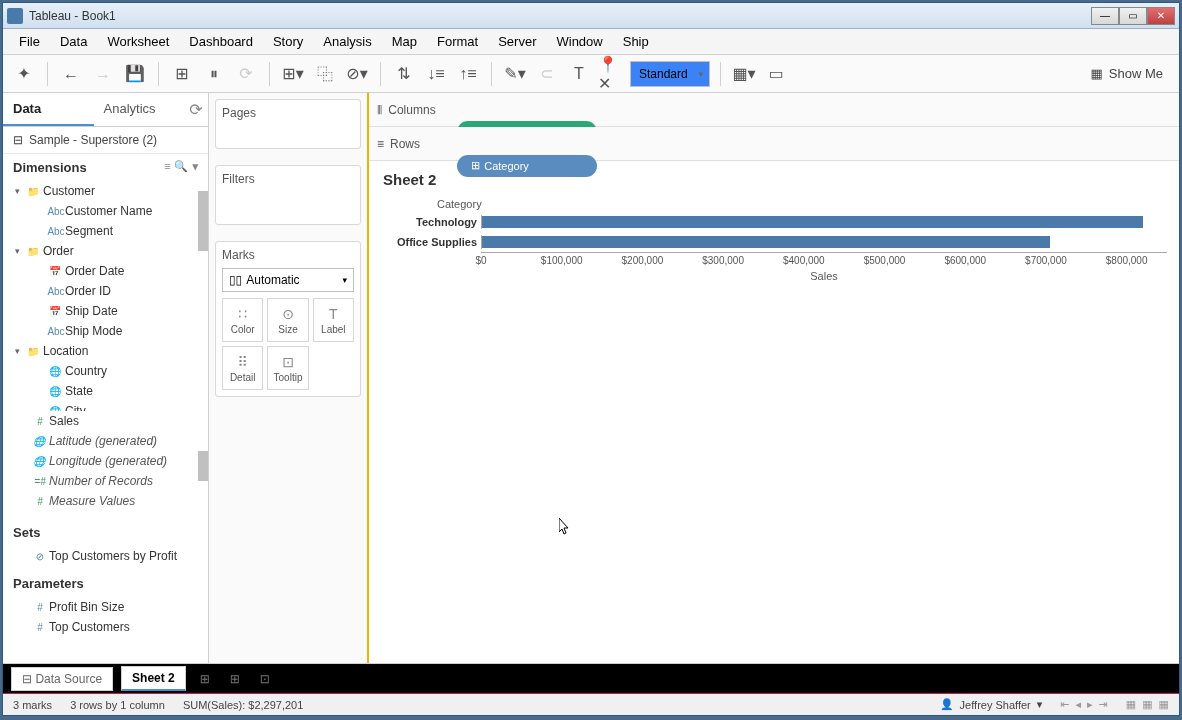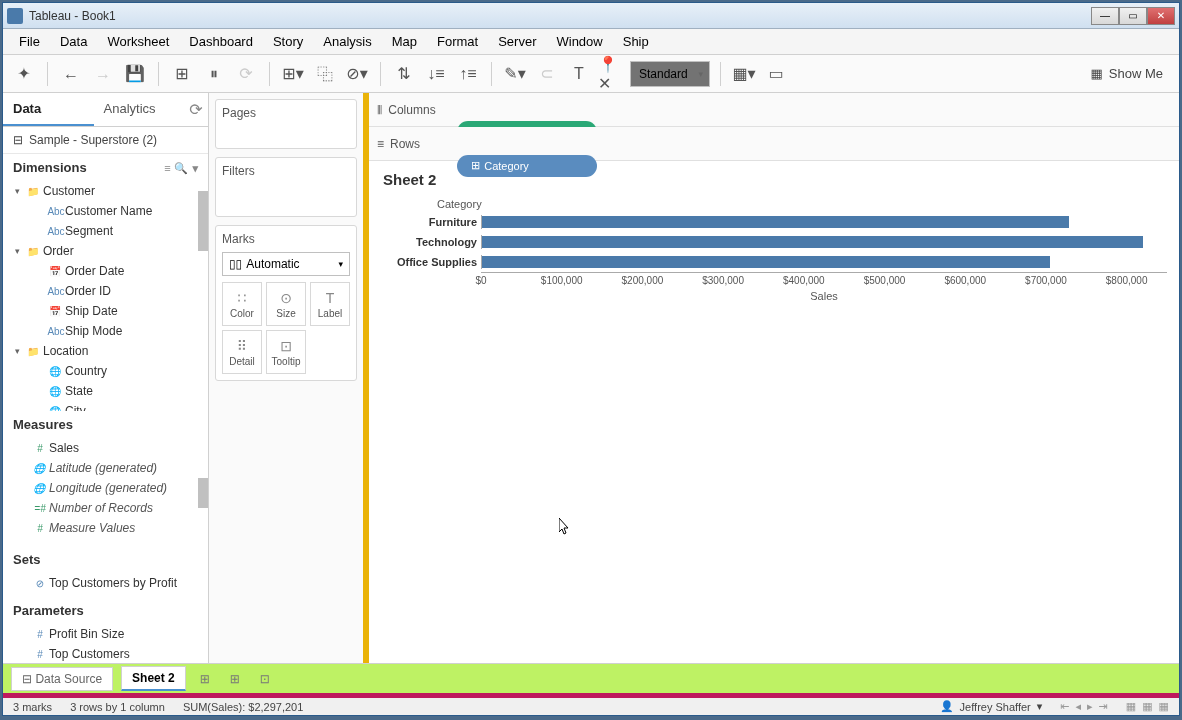--- a/index.html
+++ b/index.html
@@ -11,44 +11,44 @@
 .winbtns { display: flex; gap: 0; }
 .winbtn { width: 28px; height: 18px; border: 1px solid #888; background: linear-gradient(#f0f0f0,#d8d8d8); display: flex; align-items: center; justify-content: center; font-size: 10px; }
 .winbtn.close { background: linear-gradient(#e07070,#c04040); color: #fff; }
 
 .menubar { height: 26px; background: #f5f5f5; display: flex; align-items: center; padding: 0 8px; gap: 4px; border-bottom: 1px solid #d0d0d0; }
 .menubar span { font-size: 13px; padding: 3px 8px; cursor: default; }
 
 .toolbar { height: 38px; background: #fafafa; border-bottom: 1px solid #d0d0d0; display: flex; align-items: center; padding: 0 8px; gap: 6px; }
 .tbtn { width: 26px; height: 26px; display: flex; align-items: center; justify-content: center; color: #555; border-radius: 2px; }
 .tsep { width: 1px; height: 24px; background: #d0d0d0; margin: 0 4px; }
-.tdrop { height: 26px; border: 1px solid #c0c0c0; background: #737373; padding: 0 20px 0 8px; font-size: 12px; display: flex; align-items: center; position: relative; min-width: 80px; }
+.tdrop { height: 26px; border: 1px solid #c0c0c0; background: #3b82f6; padding: 0 20px 0 8px; font-size: 12px; display: flex; align-items: center; position: relative; min-width: 80px; }
 .tdrop::after { content: "▾"; position: absolute; right: 6px; font-size: 9px; color: #666; }
 .showme { margin-left: auto; display: flex; align-items: center; gap: 6px; font-size: 13px; color: #444; padding: 4px 8px; }
 
 .main { flex: 1; display: flex; min-height: 0; }
 .leftpane { width: 206px; border-right: 1px solid #d0d0d0; display: flex; flex-direction: column; background: #fff; }
 .tabs { display: flex; border-bottom: 1px solid #d0d0d0; }
 .tab { flex: 1; padding: 8px 10px; font-size: 13px; text-align: left; color: #555; }
 .tab.active { border-bottom: 2px solid #4a90d0; color: #222; font-weight: 600; }
 .tabs .refresh { width: 24px; display: flex; align-items: center; justify-content: center; color: #888; }
 .dsrow { padding: 6px 10px; font-size: 12px; color: #444; display: flex; align-items: center; gap: 6px; border-bottom: 1px solid #e8e8e8; }
-.sechead { padding: 6px 10px; font-size: 13px; font-weight: 600; color: #333; display: flex; align-items: flex-end; }
+.sechead { padding: 6px 10px; font-size: 13px; font-weight: 600; color: #333; display: flex; align-items: flex-start; }
 .sechead .tools { margin-left: auto; display: flex; gap: 4px; color: #888; font-size: 11px; }
 .tree { font-size: 12px; color: #333; overflow-y: auto; position: relative; }
 .treeitem { display: flex; align-items: center; padding: 2px 6px 2px 12px; height: 20px; }
 .treeitem.indent1 { padding-left: 28px; }
 .treeitem.indent2 { padding-left: 44px; }
 .treeitem .caret { width: 10px; font-size: 9px; color: #666; }
 .treeitem .ticon { width: 18px; font-size: 10px; color: #5a8ab8; text-align: center; }
 .treeitem .ticon.measure { color: #3a9a6a; }
 .treeitem.italic { font-style: italic; color: #555; }
 .scrollthumb { position: absolute; right: 0; width: 10px; background: #c0c0c0; }
 
-.midpane { width: 160px; border-right: 6px solid #eab308; padding: 6px; display: flex; flex-direction: column; gap: 8px; background: #fafafa; }
+.midpane { width: 160px; border-right: 2px solid #eab308; padding: 6px; display: flex; flex-direction: column; gap: 16px; background: #fafafa; }
 .shelf { border: 1px solid #d8d8d8; background: #fff; border-radius: 3px; padding: 6px; font-size: 12px; color: #555; }
 .shelf.pages { min-height: 50px; }
 .shelf.filters { min-height: 60px; }
 .marks { border: 1px solid #d8d8d8; background: #fff; border-radius: 3px; padding: 6px; }
 .marks .mtitle { font-size: 12px; color: #555; margin-bottom: 6px; }
 .markselect { border: 1px solid #c0c0c0; height: 24px; font-size: 12px; padding: 0 6px; display: flex; align-items: center; position: relative; margin-bottom: 6px; }
 .markselect::after { content: "▾"; position: absolute; right: 6px; font-size: 9px; }
 .markgrid { display: grid; grid-template-columns: repeat(3, 1fr); gap: 4px; }
 .markcell { border: 1px solid #d8d8d8; height: 44px; display: flex; flex-direction: column; align-items: center; justify-content: center; font-size: 10px; color: #555; gap: 2px; }
 .markgrid2 { display: grid; grid-template-columns: repeat(3, 1fr); gap: 4px; margin-top: 4px; }
@@ -65,27 +65,27 @@
 .chartwrap { position: relative; }
 .barrow { display: flex; align-items: center; height: 20px; }
 .barrow .rlabel { width: 100px; text-align: right; font-size: 11px; font-weight: 600; color: #333; padding-right: 4px; }
 .bartrack { flex: 1; height: 14px; position: relative; border-left: 1px solid #aaa; }
 .bar { position: absolute; left: 0; top: 1px; bottom: 1px; background: #4a7aaa; }
 .xaxis { margin-left: 100px; position: relative; height: 16px; border-top: 1px solid #aaa; }
 .xtick { position: absolute; top: 2px; font-size: 10px; color: #555; transform: translateX(-50%); }
 .xlabel { text-align: center; font-size: 11px; color: #555; margin-left: 100px; margin-top: 2px; }
 .cursor { position: absolute; width: 12px; height: 18px; }
 
-.bottombar { height: 30px; border-top: 1px solid #d0d0d0; background: #bef264; display: flex; align-items: center; padding: 0 8px; gap: 8px; font-size: 12px; }
+.bottombar { height: 30px; border-top: 1px solid #d0d0d0; background: #000000; display: flex; align-items: center; padding: 0 8px; gap: 8px; font-size: 12px; }
 .btab { padding: 4px 10px; border: 1px solid #d0d0d0; background: #fff; }
 .btab.ds { color: #666; }
 .btab.active { border-bottom: 2px solid #4a90d0; font-weight: 600; }
 .bicon { width: 22px; height: 22px; display: flex; align-items: center; justify-content: center; color: #777; }
 
-.statusbar { height: 22px; border-top: 5px solid #be185d; background: #f0f0f0; display: flex; align-items: center; padding: 0 10px; gap: 18px; font-size: 11px; color: #444; }
+.statusbar { height: 22px; border-top: 1px solid #be185d; background: #f0f0f0; display: flex; align-items: center; padding: 0 10px; gap: 18px; font-size: 11px; color: #444; }
 .statusbar .spacer { flex: 1; }
 .statusbar .user { display: flex; align-items: center; gap: 6px; }
 .navset { display: flex; gap: 6px; color: #999; }
 </style>
 </head>
 <body>
 
 <div class="window">
   <div class="titlebar">
     <div class="logo"></div>
@@ -212,23 +212,20 @@
         <div class="treeitem indent2">
             <span class="ticon">🌐</span>
             <span>State</span>
           </div>
         <div class="treeitem indent2">
             <span class="ticon">🌐</span>
             <span>City</span>
           </div>
         <div class="scrollthumb" style="top:10px;height:60px"></div>
       </div>
-      <div class="sechead">
-          <span>Measures</span>
-        </div>
       <div class="tree" style="height:108px">
         <div class="treeitem indent1">
             <span class="ticon measure">#</span>
             <span>Sales</span>
           </div>
         <div class="treeitem indent1 italic">
             <span class="ticon measure">🌐</span>
             <span>Latitude (generated)</span>
           </div>
         <div class="treeitem indent1 italic">
@@ -323,26 +320,20 @@
           </div>
         <div class="pill blue">
             <span>⊞</span>
             <span>Category</span>
           </div>
       </div>
       <div class="viztitle">Sheet 2</div>
       <div class="vizarea">
         <div class="chartwrap" id="chart">
             <div style="font-size: 11px; color: rgb(85, 85, 85); margin-left: 56px; margin-bottom: 2px;">Category</div>
-            <div class="barrow">
-              <div class="rlabel">Furniture</div>
-              <div class="bartrack">
-                <div class="bar" style="width: 85.6471%;"></div>
-              </div>
-            </div>
             <div class="barrow">
               <div class="rlabel">Technology</div>
               <div class="bartrack">
                 <div class="bar" style="width: 96.4706%;"></div>
               </div>
             </div>
             <div class="barrow">
               <div class="rlabel">Office Supplies</div>
               <div class="bartrack">
                 <div class="bar" style="width: 82.9412%;"></div>

